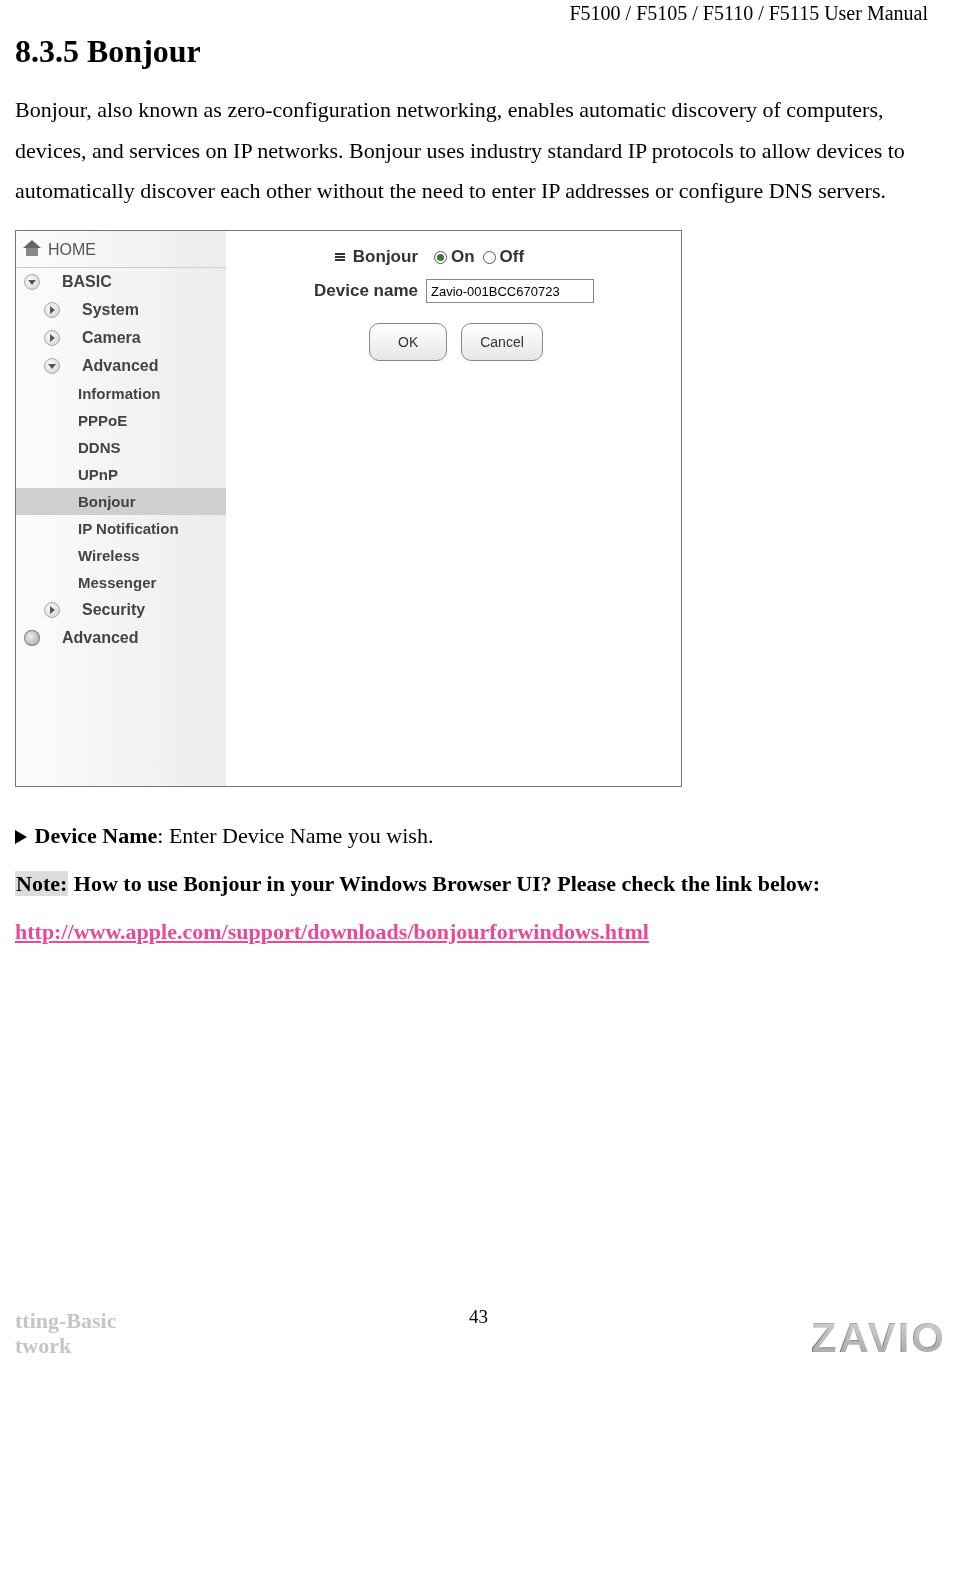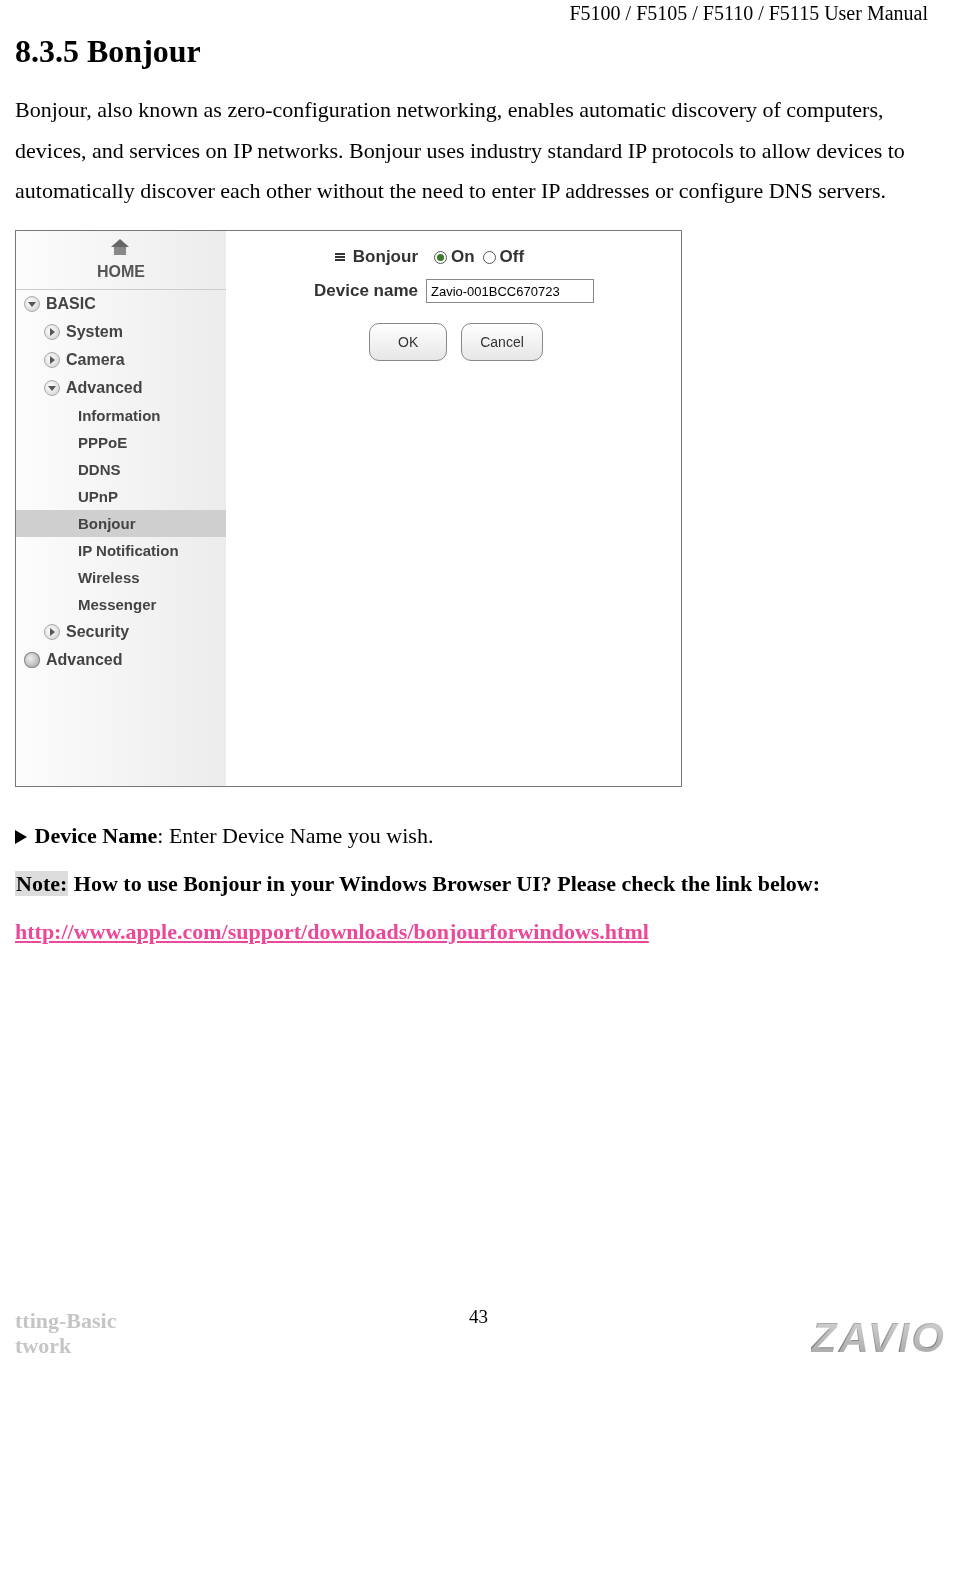--- a/index.html
+++ b/index.html
@@ -47,24 +47,23 @@
     width: 210px;
     height: 100%;
     background: linear-gradient(to right, #fcfcfc, #ececec);
   }
   .ss-home {
     padding: 10px 8px 8px 8px;
     border-bottom: 1px solid #ccc;
     display: flex;
     align-items: center;
     gap: 6px;
-    font-weight: bold;
+    font-weight: normal;
     color: #555;
     font-size: 16px;
-    flex-direction: column;
   }
   .home-icon {
     width: 18px; height: 16px; position: relative;
   }
   .home-icon::before {
     content: "";
     position: absolute;
     top: 5px; left: 2px;
     width: 12px; height: 9px;
     background: #888;
@@ -80,21 +79,21 @@
   }
   .ss-setting-label {
     font-size: 13px;
     font-weight: bold;
     color: #666;
     padding: 14px 8px 6px 8px;
   }
   .ss-item {
     display: flex;
     align-items: center;
-    gap: 6px;
+    gap: 22px;
     padding: 5px 6px 5px 6px;
     font-size: 16px;
     font-weight: bold;
     color: #444;
     cursor: pointer;
   }
   .ss-item.level1 { padding-left: 8px; }
   .ss-item.level2 { padding-left: 28px; }
   .ss-item.level3 { padding-left: 62px; font-size: 15px; }
   .ss-item.selected {
@@ -246,21 +245,20 @@
     bottom: 34px;
     text-align: center;
     font-size: 19px;
   }
   .footer-logo {
     position: absolute;
     right: 12px;
     bottom: 0px;
     font-family: Arial, sans-serif;
     font-weight: 900;
-    font-style: italic;
     font-size: 42px;
     letter-spacing: 2px;
     background: linear-gradient(#bbb, #666);
     -webkit-background-clip: text;
     background-clip: text;
     color: transparent;
     text-shadow: 1px 1px 0 rgba(255,255,255,0.4);
   }
 </style>
 </head>

